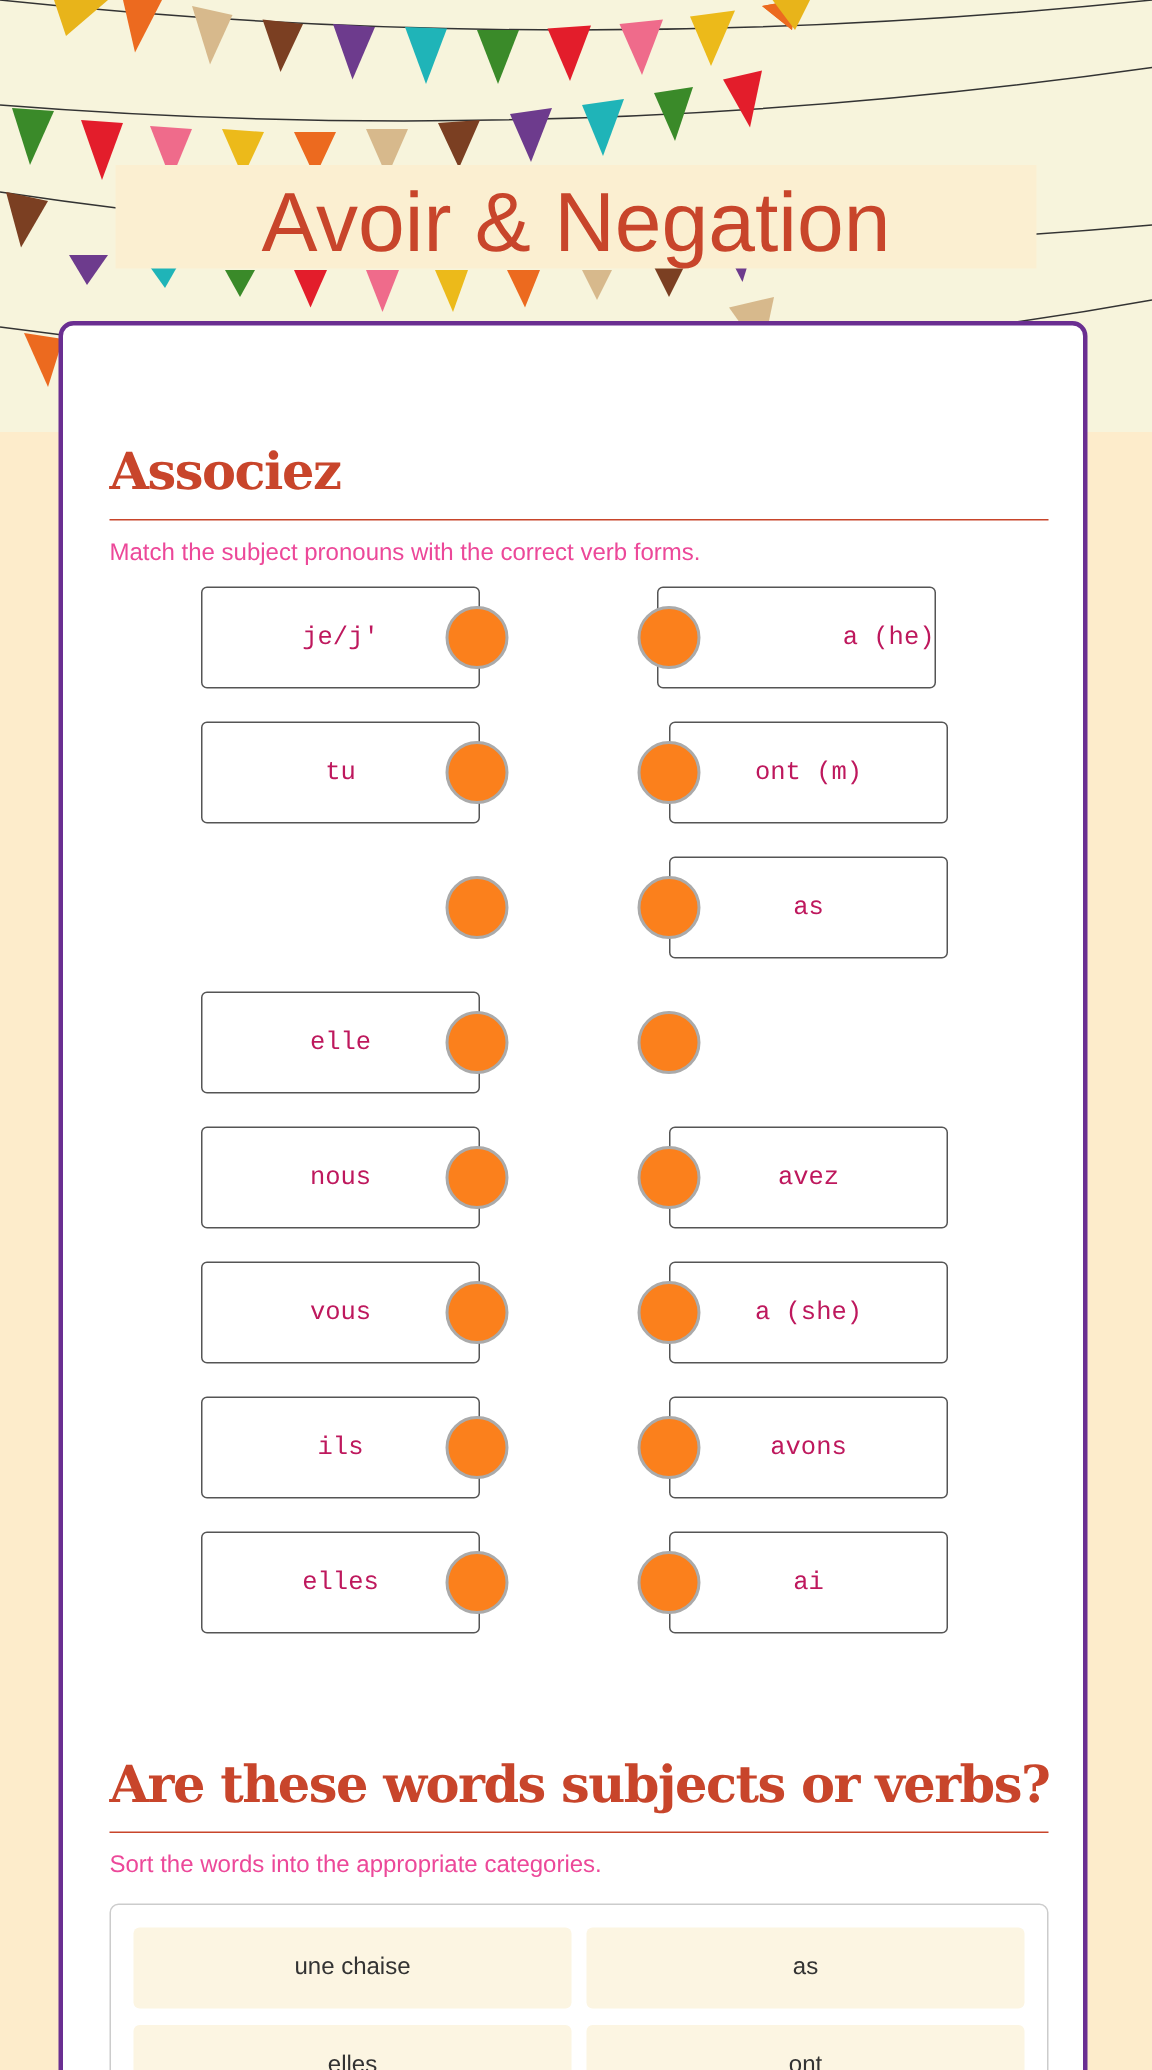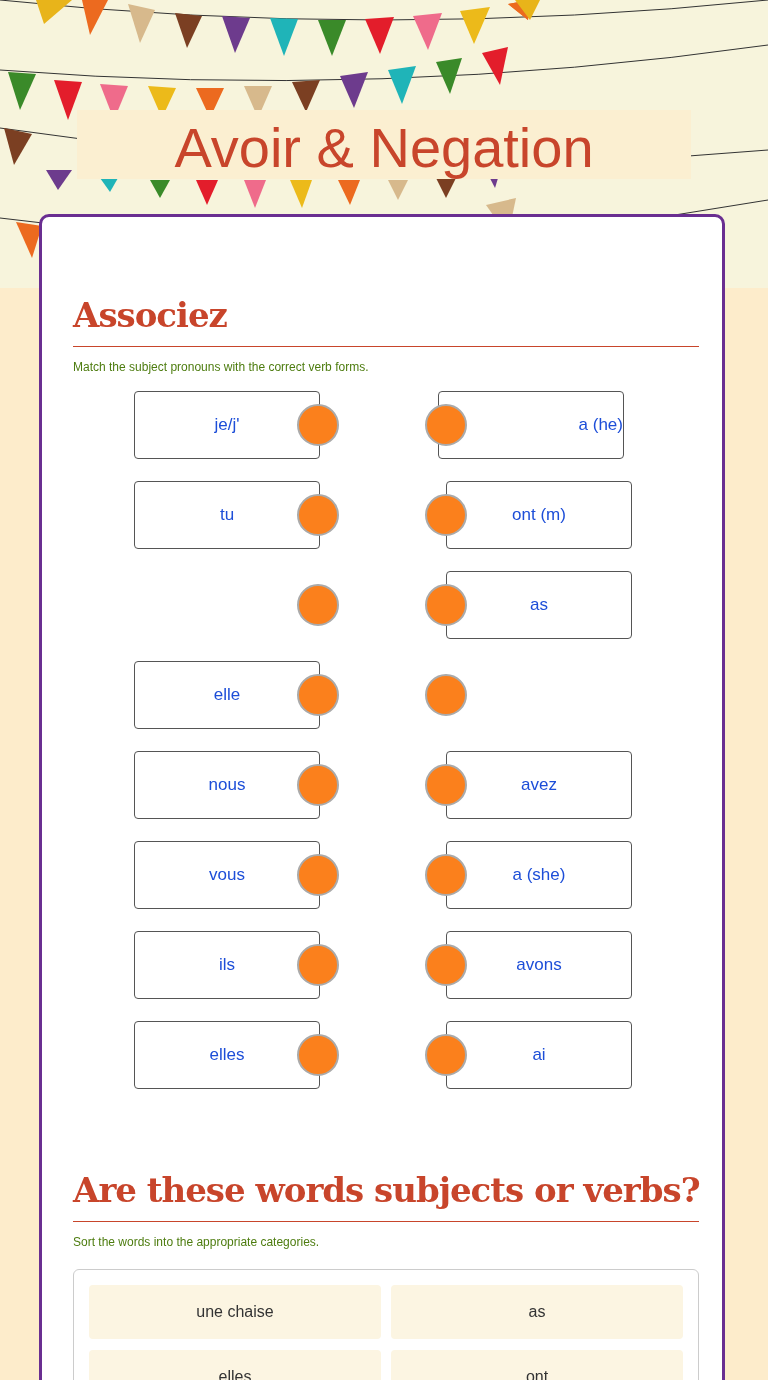--- a/index.html
+++ b/index.html
@@ -4,22 +4,22 @@
 <style>
   html, body { margin:0; padding:0; }
   body { width:768px; height:1380px; overflow:hidden; background:#fdeccb; font-family:"DejaVu Sans", sans-serif; position:relative; }
   .banner { position:absolute; left:0; top:0; width:768px; height:288px; background:#f7f4dc; overflow:hidden; }
   .banner svg { position:absolute; left:0; top:0; }
   .title-box { position:absolute; left:77px; top:110px; width:614px; height:69px; background:#fbefd1; display:flex; align-items:center; justify-content:center; }
   .title { font-family:Liberation Sans, sans-serif; font-size:56px; color:#c8452b; letter-spacing:0; line-height:1; margin-top:6px; }
   .card { position:absolute; left:39px; top:214px; width:686px; height:1200px; background:#ffffff; border:3px solid #6a2e91; border-radius:10px; box-sizing:border-box; }
   .section-title { position:absolute; left:31px; font-family:"DejaVu Serif", serif; font-weight:bold; font-size:34px; color:#c8452b; letter-spacing:-1px; }
   .rule { position:absolute; left:31px; width:626px; height:1px; background:#c8452b; }
-  .instr { position:absolute; left:31px; font-size:12px; color:#4d7c0f; font-family:"Liberation Sans", sans-serif; }
-  .mbox { position:absolute; width:186px; height:68px; border:1px solid #555; border-radius:4px; box-sizing:border-box; background:#fff; display:flex; align-items:center; justify-content:center; font-size:17px; color:#1d4ed8; font-family:Liberation Sans, sans-serif; }
+  .instr { position:absolute; left:31px; font-size:16px; color:#ec4899; font-family:"Liberation Sans", sans-serif; }
+  .mbox { position:absolute; width:186px; height:68px; border:1px solid #555; border-radius:4px; box-sizing:border-box; background:#fff; display:flex; align-items:center; justify-content:center; font-size:17px; color:#be185d; font-family:Liberation Mono, monospace; }
   .mbox.left span { margin-right:0; }
   .dot { position:absolute; width:42px; height:42px; border-radius:50%; background:#fb801c; border:2px solid #aaa; box-sizing:border-box; }
   .sort { position:absolute; left:31px; top:1052px; width:626px; height:200px; border:1px solid #ccc; border-radius:6px; box-sizing:border-box; }
   .chip { position:absolute; width:292px; height:54px; background:#fcf5e2; border-radius:4px; display:flex; align-items:center; justify-content:center; font-size:16px; color:#333; font-family:"Liberation Sans", sans-serif; }
 </style>
 </head>
 <body>
 
 <div class="banner">
   <svg width="768" height="288">

